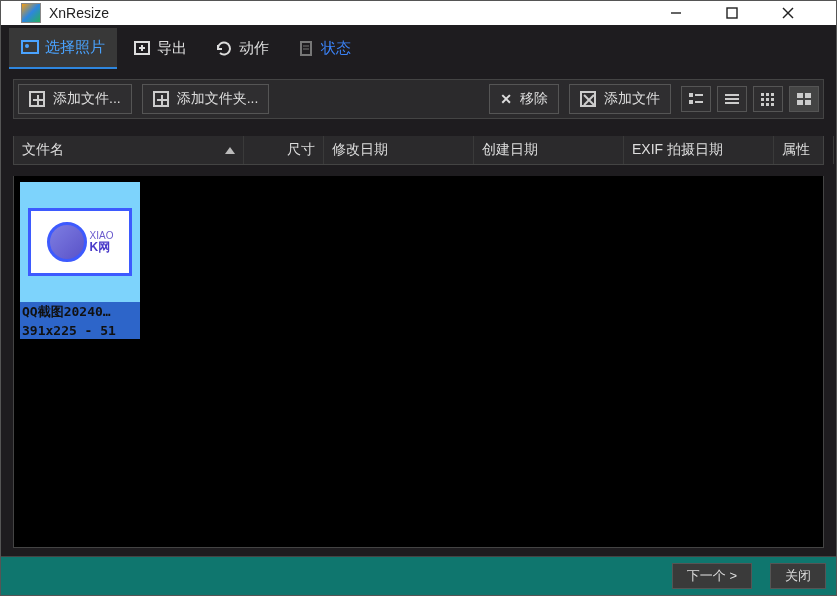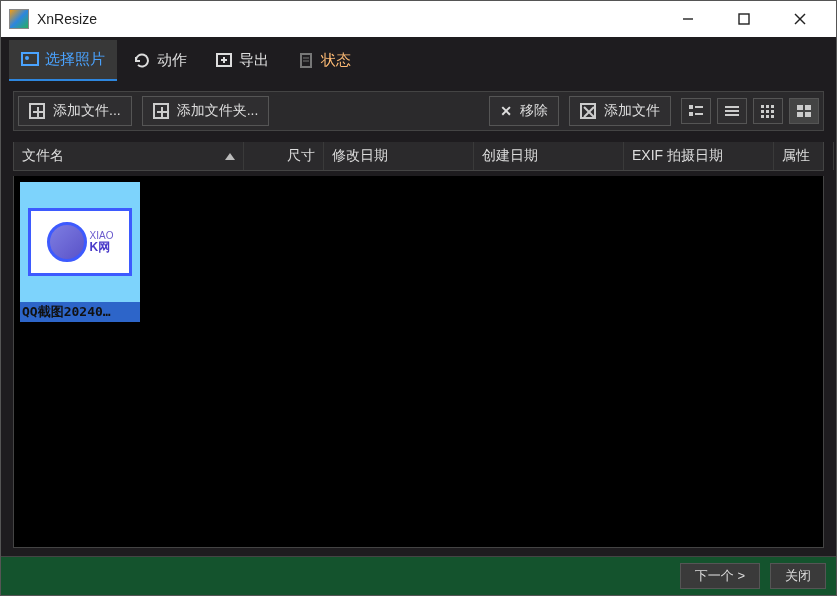--- a/index.html
+++ b/index.html
@@ -1,55 +1,55 @@
 <!DOCTYPE html>
 <html><head>
 <meta charset="utf-8">
 <style>
 * { margin: 0; padding: 0; box-sizing: border-box; font-family: "Microsoft YaHei", "SimSun", sans-serif; }
 body { background: #fff; width: 837px; height: 596px; overflow: hidden; }
 .window { width: 837px; height: 596px; background: #fff; border: 1px solid #555; display: flex; flex-direction: column; }
-.titlebar { height: 36px; background: #fff; display: flex; align-items: center; padding: 0 8px; }
+.titlebar { height: 24px; background: #fff; display: flex; align-items: center; padding: 0 20px; }
 .titlebar .app-icon { width: 20px; height: 20px; background: linear-gradient(135deg,#f39c12,#2e86de,#27ae60); border:1px solid #888; margin-right: 8px; }
 .titlebar .title { flex: 0 0 auto; font-size: 14px; color: #222; }
 .titlebar .spacer { flex: 1; }
 .titlebar .win-btn { width: 56px; height: 40px; display:flex; align-items:center; justify-content:center; }
 .titlebar .win-btn svg { stroke:#222; stroke-width:1.4; fill:none; }
 .client { flex:1; background:#1e1c1f; display:flex; flex-direction:column; }
 .tabs { height:46px; background:#1e1c1f; display:flex; align-items:center; padding:0 8px; gap:4px; }
 .tab { display:flex; align-items:center; gap:6px; padding:10px 12px; color:#ddd; font-size:15px; }
 .tab.active { background:#383838; border-bottom:2px solid #2e86de; color:#4aa3ff; }
-.tab.disabled { color:#fdba74; }
+.tab.disabled { color:#3b82f6; }
 .tab .ticon { width:18px; height:18px; display:flex; align-items:center; justify-content:center; }
 .tabs .right { margin-left:auto; display:flex; gap:10px; }
 .toolbar { background:#2b2a2c; border:1px solid #444; margin:8px 12px 6px 12px; padding:4px; display:flex; align-items:center; gap:10px; }
 .tbtn { border:1px solid #555; background:#2f2e30; color:#ddd; font-size:14px; padding:5px 10px; display:flex; align-items:center; gap:8px; cursor:pointer; }
 .tbtn .sq { width:16px; height:16px; border:2px solid #ccc; position:relative; }
 .tbtn .sq.plus::before,.tbtn .sq.plus::after{content:"";position:absolute;background:#ccc;}
 .tbtn .sq.plus::before{left:6px;top:2px;width:2px;height:10px;}
 .tbtn .sq.plus::after{top:6px;left:2px;height:2px;width:10px;}
 .tbtn .sq.x::before,.tbtn .sq.x::after{content:"";position:absolute;background:#ccc;width:14px;height:2px;top:6px;left:0;}
 .tbtn .sq.x::before{transform:rotate(45deg);} .tbtn .sq.x::after{transform:rotate(-45deg);}
 .toolbar .gap { flex:1; }
 .view-btns { display:flex; gap:6px; }
 .vbtn { width:30px; height:26px; border:1px solid #555; background:#2f2e30; display:flex; align-items:center; justify-content:center; cursor:pointer; }
 .vbtn.active{ background:#444; }
-.headers { background:#2b2a2c; border:1px solid #444; border-top:none; margin:5px 12px; display:grid; grid-template-columns: 230px 80px 150px 150px 150px 60px; font-size:14px; color:#ddd; }
+.headers { background:#2b2a2c; border:1px solid #444; border-top:none; margin:11px 12px; display:grid; grid-template-columns: 230px 80px 150px 150px 150px 60px; font-size:14px; color:#ddd; }
 .headers .col { padding:5px 8px; border-right:1px solid #3a3a3a; display:flex; align-items:center; gap:6px; }
 .headers .col.right{ justify-content:flex-end; }
 .sort-arrow{ width:0;height:0;border-left:5px solid transparent;border-right:5px solid transparent;border-bottom:7px solid #bbb; }
 .content { flex:1; background:#000; margin:0 12px 8px 12px; border:1px solid #444; border-top:none; padding:6px; display:flex; align-items:flex-start; }
 .thumb { width:120px; }
 .thumb .imgbox { width:120px; height:120px; background:#7dd3fc; display:flex; align-items:center; justify-content:center; }
 .thumb .inner { width:104px; height:68px; background:#fff; border:3px solid #3d5afe; display:flex; align-items:center; justify-content:center; }
 .thumb .circle{ width:40px;height:40px;border:3px solid #3d5afe;border-radius:50%;background:linear-gradient(135deg,#7e7ee2,#5a52c8); }
 .thumb .txtx{ font-size:10px; color:#6a5acd; margin-left:3px; line-height:1; }
 .thumb .name,.thumb .dim{ background:#2d65c9;color:#111;font-family:monospace;font-size:13px;padding:1px 2px; white-space:nowrap; overflow:hidden; text-overflow:ellipsis;font-weight:bold; }
 .status { text-align:center; color:#ccc; font-size:14px; font-family:"SimSun",monospace; padding:6px 0; background:#1e1c1f; }
-.footer { background:#14532d; padding:6px 10px; display:flex; justify-content:flex-end; gap:10px; border-top:1px solid #444; }
+.footer { background:#0f766e; padding:6px 10px; display:flex; justify-content:flex-end; gap:18px; border-top:1px solid #444; }
 .fbtn { background:#3a3a3a; border:1px solid #555; color:#ddd; font-size:13px; padding:3px 14px; cursor:pointer; }
 svg{display:block;}
 </style>
 </head>
 <body>
 
 <div class="window">
   <div class="titlebar">
     <div class="app-icon"></div>
     <div class="title">XnResize</div>
@@ -79,34 +79,34 @@
             <svg width="18" height="18">
               <rect x="1" y="3" width="16" height="12" fill="none" stroke="#4aa3ff" stroke-width="2"></rect>
               <circle cx="6" cy="8" r="2" fill="#4aa3ff"></circle>
             </svg>
           </span>
         <span>选择照片</span>
       </div>
       <div class="tab">
         <span class="ticon">
             <svg width="18" height="18">
+              <rect x="2" y="3" width="14" height="12" fill="none" stroke="#ddd" stroke-width="2"></rect>
+              <path d="M9 6 L9 12 M6 9 L12 9" stroke="#ddd" stroke-width="2"></path>
+            </svg>
+          </span>
+        <span>导出</span>
+      </div>
+      <div class="tab">
+        <span class="ticon">
+            <svg width="18" height="18">
               <path d="M3 9 A6 6 0 1 1 5 14" fill="none" stroke="#ddd" stroke-width="2"></path>
               <path d="M3 6 L3 10 L7 10" fill="none" stroke="#ddd" stroke-width="2"></path>
             </svg>
           </span>
         <span>动作</span>
-      </div>
-      <div class="tab">
-        <span class="ticon">
-            <svg width="18" height="18">
-              <rect x="2" y="3" width="14" height="12" fill="none" stroke="#ddd" stroke-width="2"></rect>
-              <path d="M9 6 L9 12 M6 9 L12 9" stroke="#ddd" stroke-width="2"></path>
-            </svg>
-          </span>
-        <span>导出</span>
       </div>
       <div class="tab disabled">
         <span class="ticon">
             <svg width="18" height="18">
               <rect x="4" y="3" width="10" height="13" fill="none" stroke="#777" stroke-width="2"></rect>
               <line x1="6" y1="7" x2="12" y2="7" stroke="#777"></line>
               <line x1="6" y1="10" x2="12" y2="10" stroke="#777"></line>
             </svg>
           </span>
         <span>状态</span>
@@ -198,20 +198,21 @@
         <div class="imgbox">
           <div class="inner">
             <div class="circle"></div>
             <div class="txtx">
                 <div>XIAO</div>
                 <div style="font-size:12px;color:#4a3ac9;font-weight:bold">K网</div>
               </div>
           </div>
         </div>
         <div class="name">QQ截图20240…</div>
+        <div class="dim">391x225 - 51</div>
       </div>
     </div>
 
 
     <div class="footer">
       <div class="fbtn">下一个 &gt;</div>
       <div class="fbtn">关闭</div>
     </div>
   </div>
 </div>

